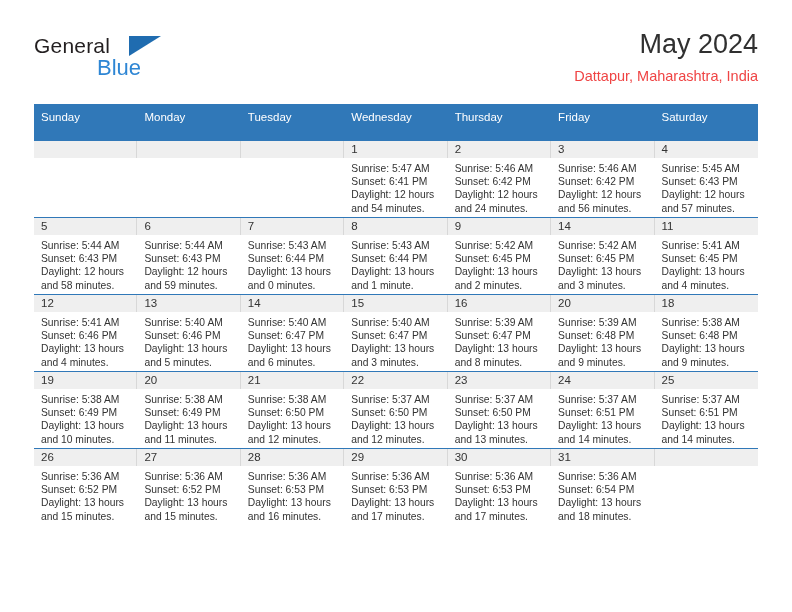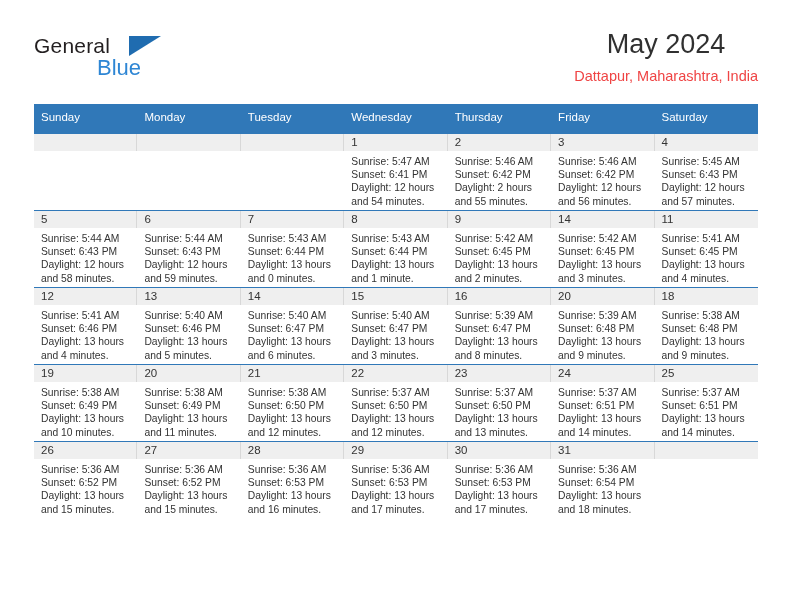--- a/index.html
+++ b/index.html
@@ -70,21 +70,21 @@
     top: 22px;
     width: 2px;
     height: 24px;
     background: #ffffff;
   }
 
   .titles {
     position: absolute;
     right: 0;
     top: 0;
-    text-align: center;
+    text-align: right;
   }
   .cal-title {
     font-size: 27px;
     color: #303030;
     line-height: 32px;
     font-weight: normal;
     margin: 0;
   }
   .cal-subtitle {
     font-size: 14.5px;
@@ -104,21 +104,21 @@
     border-collapse: collapse;
     table-layout: fixed;
     width: 724px;
   }
   table.cal th {
     background: #3078b8;
     color: #ffffff;
     font-size: 11.5px;
     font-weight: normal;
     text-align: left;
-    padding: 5px 0 10px 7px;
+    padding: 5px 0 17px 7px;
     height: 15px;
     border: none;
   }
   table.cal td {
     vertical-align: top;
     padding: 0;
     border: none;
     border-top: 1.5px solid #3078b8;
     height: 76px;
   }
@@ -208,21 +208,21 @@
                 <div>Sunrise: 5:47 AM</div>
                 <div>Sunset: 6:41 PM</div>
                 <div class="daylight-line">Daylight: 12 hours and 54 minutes.</div>
               </div>
             </td>
             <td>
               <div class="daynum-band">2</div>
               <div class="cell-body">
                 <div>Sunrise: 5:46 AM</div>
                 <div>Sunset: 6:42 PM</div>
-                <div class="daylight-line">Daylight: 2 hours and 55 minutes.</div>
+                <div class="daylight-line">Daylight: 12 hours and 24 minutes.</div>
               </div>
             </td>
             <td>
               <div class="daynum-band">3</div>
               <div class="cell-body">
                 <div>Sunrise: 5:46 AM</div>
                 <div>Sunset: 6:42 PM</div>
                 <div class="daylight-line">Daylight: 12 hours and 56 minutes.</div>
               </div>
             </td>

